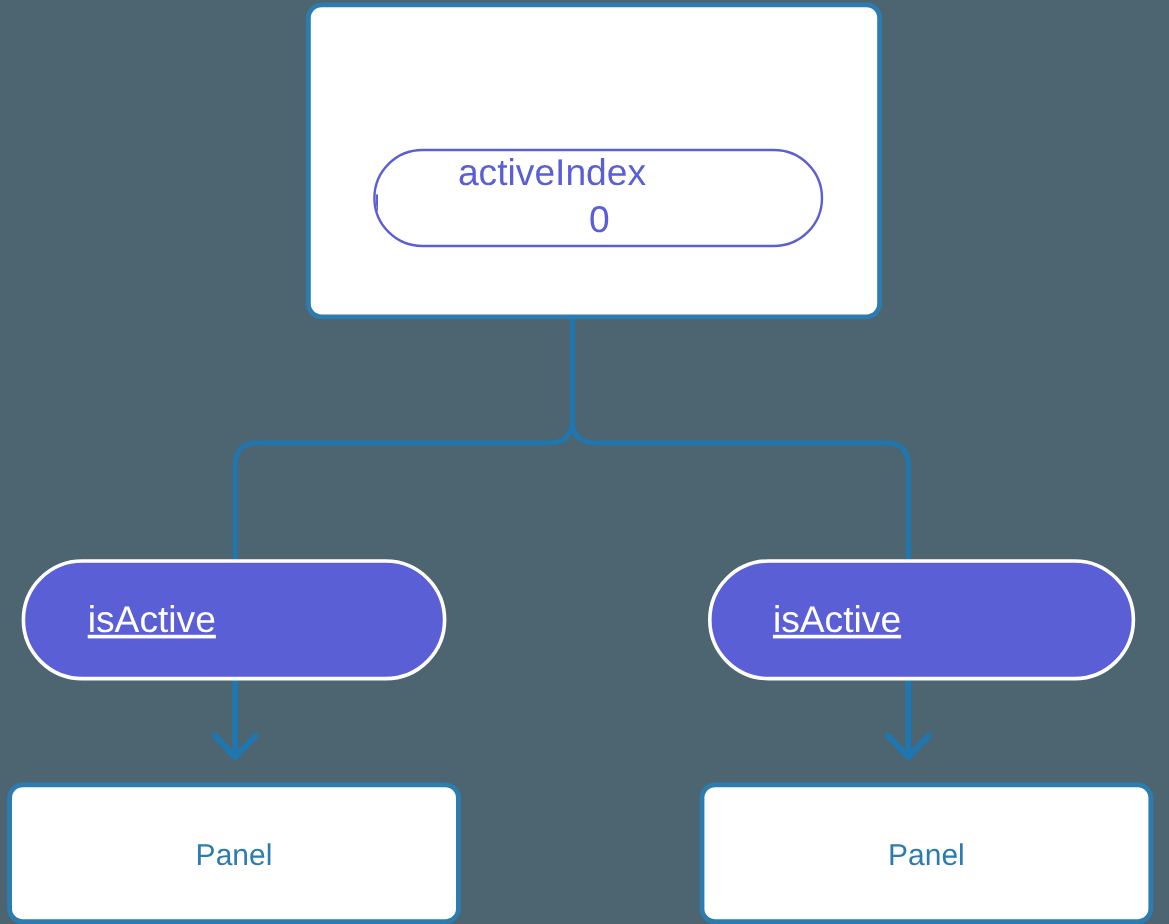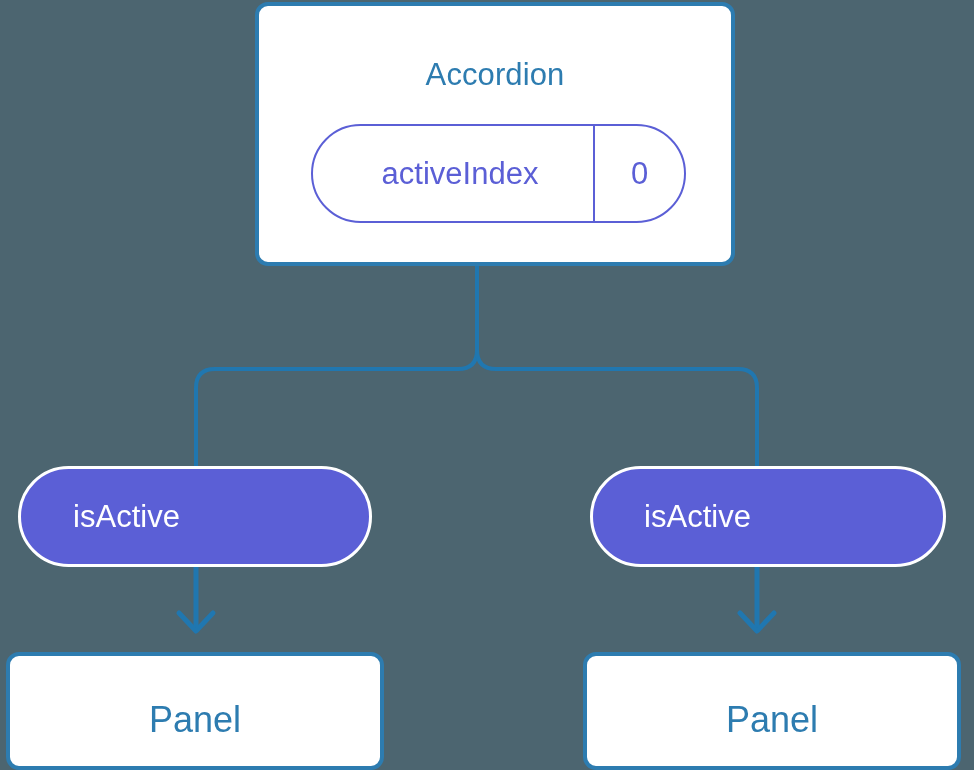--- a/index.html
+++ b/index.html
@@ -65,21 +65,22 @@
     box-sizing: border-box;
     border: 2px solid #5b5fd6;
     border-radius: 999px;
     background: transparent;
     overflow: hidden;
   }
   #active-index-pill {
     left: 52px;
     top: 118px;
     width: 375px;
-    height: 99px;
+    height: 82px;
+    flex-direction: column;
   }
   .pill-outline .pill-key,
   .pill-outline .pill-val {
     display: flex;
     align-items: center;
     justify-content: center;
     color: #5b5fd6;
     font-size: 31px;
     font-weight: 400;
     white-space: nowrap;
@@ -109,20 +110,21 @@
   .pill-filled .pill-key,
   .pill-filled .pill-val {
     display: flex;
     align-items: center;
     justify-content: center;
     color: #ffffff;
     font-size: 31px;
     font-weight: 400;
     white-space: nowrap;
     box-sizing: border-box;
+    text-decoration: underline;
   }
   .pill-filled .pill-val {
     flex: 1;
     border-left: 3px solid #ffffff;
   }
   #pill-left {
     left: 18px;
     top: 466px;
     width: 354px;
     height: 101px;
@@ -149,21 +151,21 @@
     width: 378px;
     height: 118px;
   }
   .panel-label {
     position: absolute;
     left: 0;
     right: 0;
     top: 43px;
     text-align: center;
     color: #2d7cb0;
-    font-size: 36px;
+    font-size: 25px;
     font-weight: 400;
     white-space: nowrap;
   }
 </style>
 </head>
 <body>
 
 <div id="stage">
 
   <svg id="wires" viewBox="0 0 974 770" width="974" height="770" fill="none">
@@ -183,21 +185,20 @@
              L 757 470" stroke="#2077b0" stroke-width="4" stroke-linecap="round" stroke-linejoin="round" fill="none"></path>
 
     <path d="M 196 567 L 196 630" stroke="#2077b0" stroke-width="5" stroke-linecap="round" fill="none"></path>
     <path d="M 179 613 L 196 631 L 213 613" stroke="#2077b0" stroke-width="5" stroke-linecap="round" stroke-linejoin="round" fill="none"></path>
 
     <path d="M 757 567 L 757 630" stroke="#2077b0" stroke-width="5" stroke-linecap="round" fill="none"></path>
     <path d="M 740 613 L 757 631 L 774 613" stroke="#2077b0" stroke-width="5" stroke-linecap="round" stroke-linejoin="round" fill="none"></path>
   </svg>
 
   <div class="card" id="accordion-card">
-    <div class="card-title" id="accordion-title">Accordion</div>
 
     <div class="pill-outline" id="active-index-pill">
       <span class="pill-key">activeIndex</span>
       <span class="pill-val">0</span>
     </div>
   </div>
 
   <div class="pill-filled" id="pill-left">
     <span class="pill-key">isActive</span>
   </div>

